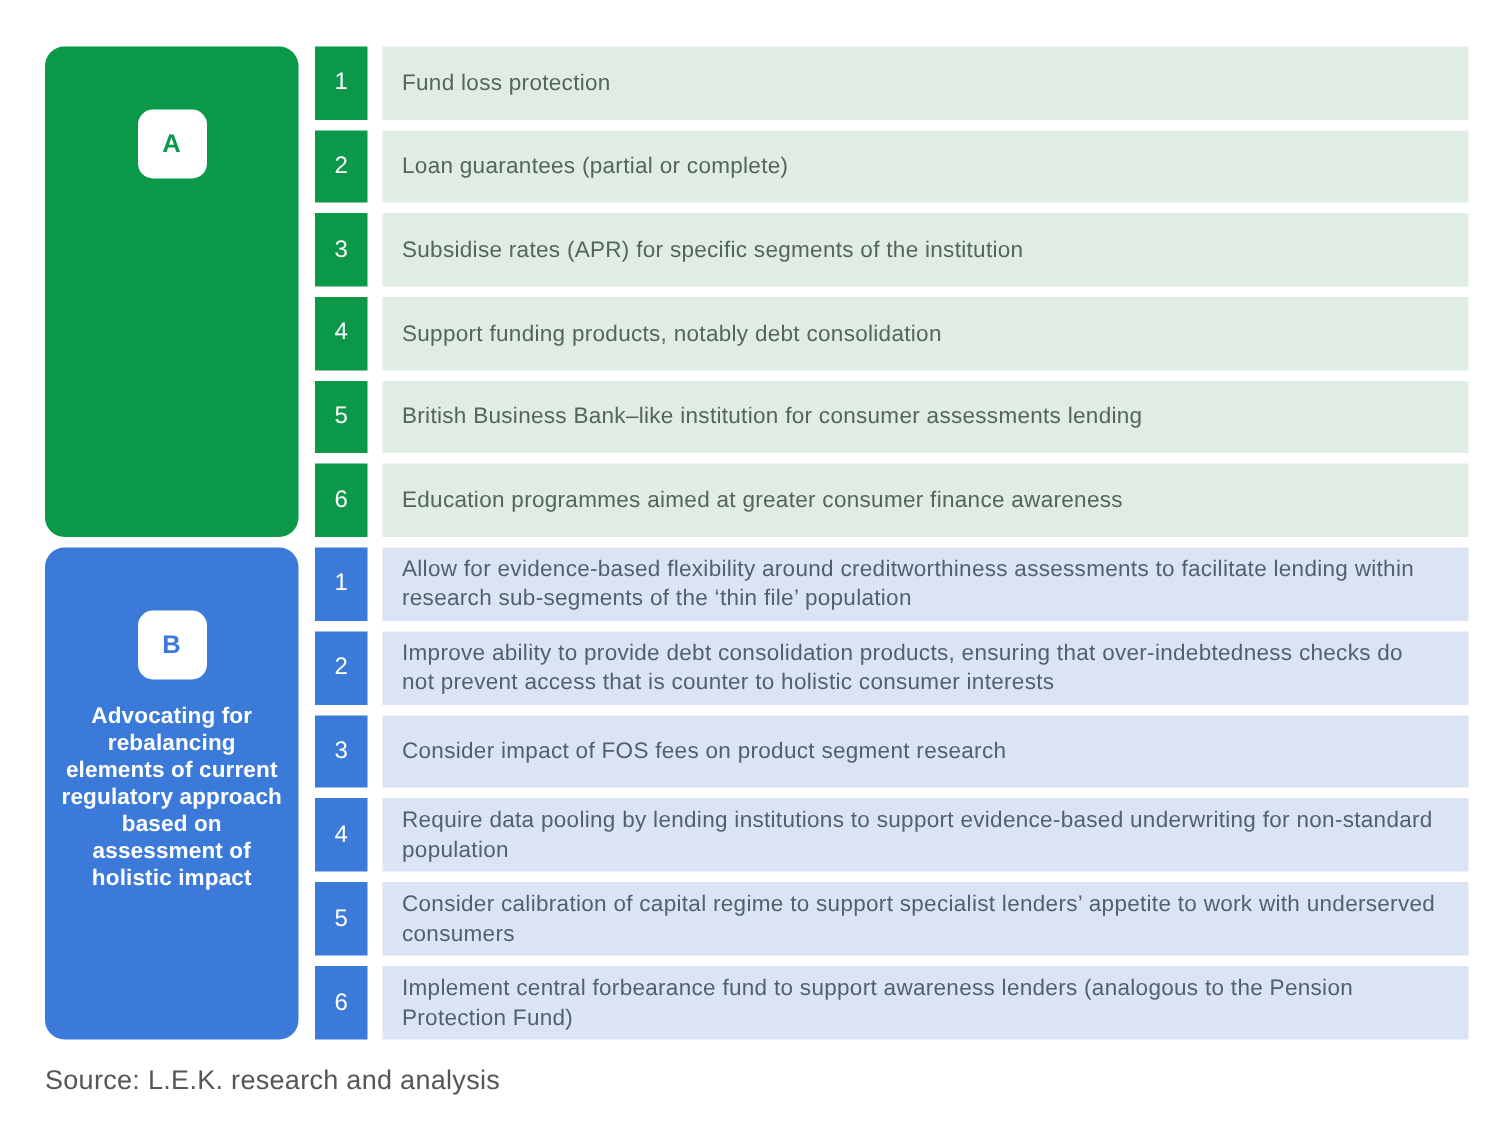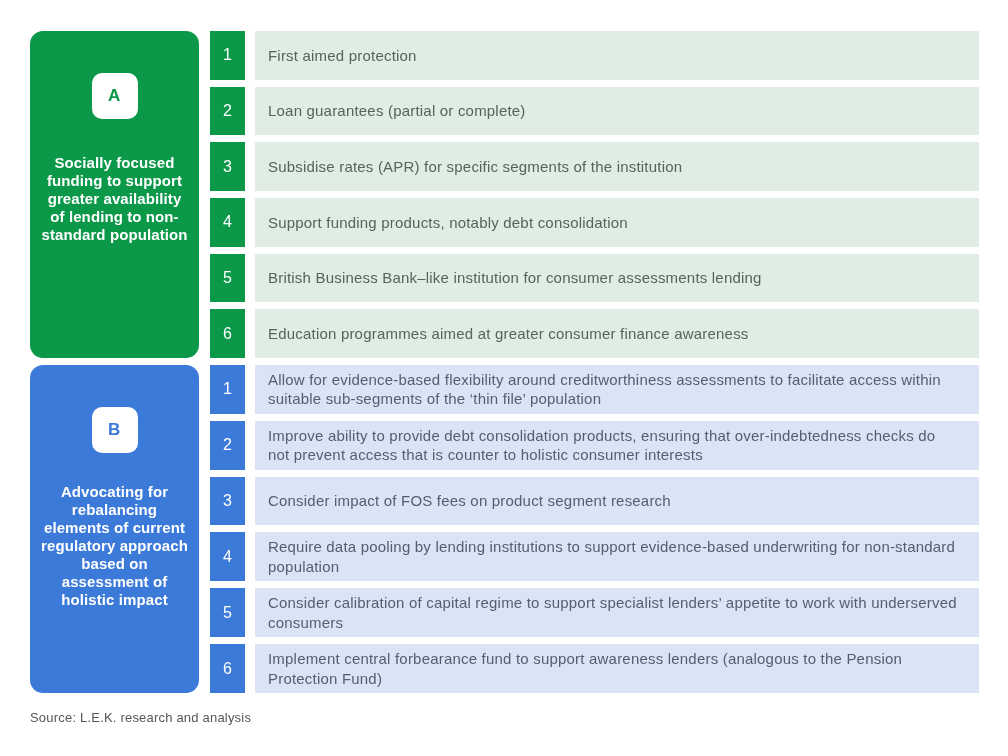--- a/index.html
+++ b/index.html
@@ -23,55 +23,54 @@
     width:46px;height:46px;border-radius:10px;background:#ffffff;
     display:flex;align-items:center;justify-content:center;
     font-weight:bold;font-size:17px;color:var(--accent);
     letter-spacing:0.5px;
   }
   .block-title{
     font-weight:bold;font-size:15px;line-height:18px;text-align:center;
     letter-spacing:0.1px;
   }
   .section-a .block-title{margin-top:35px;}
-  .section-b .block-title{margin-top:30px;}
+  .section-b .block-title{margin-top:16px;}
 
   .rows{flex:1;display:flex;flex-direction:column;gap:7px;}
   .row{flex:1;display:flex;gap:10px;}
   .tab{
     flex:0 0 35px;width:35px;background:var(--accent);
     display:flex;align-items:center;justify-content:center;
     color:#ffffff;font-size:16px;
   }
   .content{
     flex:1;display:flex;align-items:center;
     background:var(--rowbg);color:var(--rowtext);
     padding:2px 22px 2px 13px;box-sizing:border-box;
     font-size:15px;line-height:19.5px;letter-spacing:0.2px;
   }
 
   .source{
     position:absolute;left:30px;top:710px;
-    font-size:13px;color:#54565a;letter-spacing:0.2px;
+    font-size:18px;color:#54565a;letter-spacing:0.2px;
   }
 </style>
 </head>
 <body>
 
 <div class="canvas">
   <div class="board" id="board">
       <div class="section section-a" style="--accent: #0b9849; --rowbg: #dfede5; --rowtext: #55645c;">
         <div class="block">
           <div class="badge">A</div>
-          <div class="block-title">Socially focused funding to support greater availability of lending to non-standard population</div>
         </div>
         <div class="rows">
           <div class="row">
             <div class="tab">1</div>
-            <div class="content">First aimed protection</div>
+            <div class="content">Fund loss protection</div>
           </div>
           <div class="row">
             <div class="tab">2</div>
             <div class="content">Loan guarantees (partial or complete)</div>
           </div>
           <div class="row">
             <div class="tab">3</div>
             <div class="content">Subsidise rates (APR) for specific segments of the institution</div>
           </div>
           <div class="row">
@@ -89,21 +88,21 @@
         </div>
       </div>
       <div class="section section-b" style="--accent: #3c7ad9; --rowbg: #dbe4f5; --rowtext: #525f72;">
         <div class="block">
           <div class="badge">B</div>
           <div class="block-title">Advocating for rebalancing elements of current regulatory approach based on assessment of holistic impact</div>
         </div>
         <div class="rows">
           <div class="row">
             <div class="tab">1</div>
-            <div class="content">Allow for evidence-based flexibility around creditworthiness assessments to facilitate access within suitable sub-segments of the ‘thin file’ population</div>
+            <div class="content">Allow for evidence-based flexibility around creditworthiness assessments to facilitate lending within research sub-segments of the ‘thin file’ population</div>
           </div>
           <div class="row">
             <div class="tab">2</div>
             <div class="content">Improve ability to provide debt consolidation products, ensuring that over-indebtedness checks do not prevent access that is counter to holistic consumer interests</div>
           </div>
           <div class="row">
             <div class="tab">3</div>
             <div class="content">Consider impact of FOS fees on product segment research</div>
           </div>
           <div class="row">

